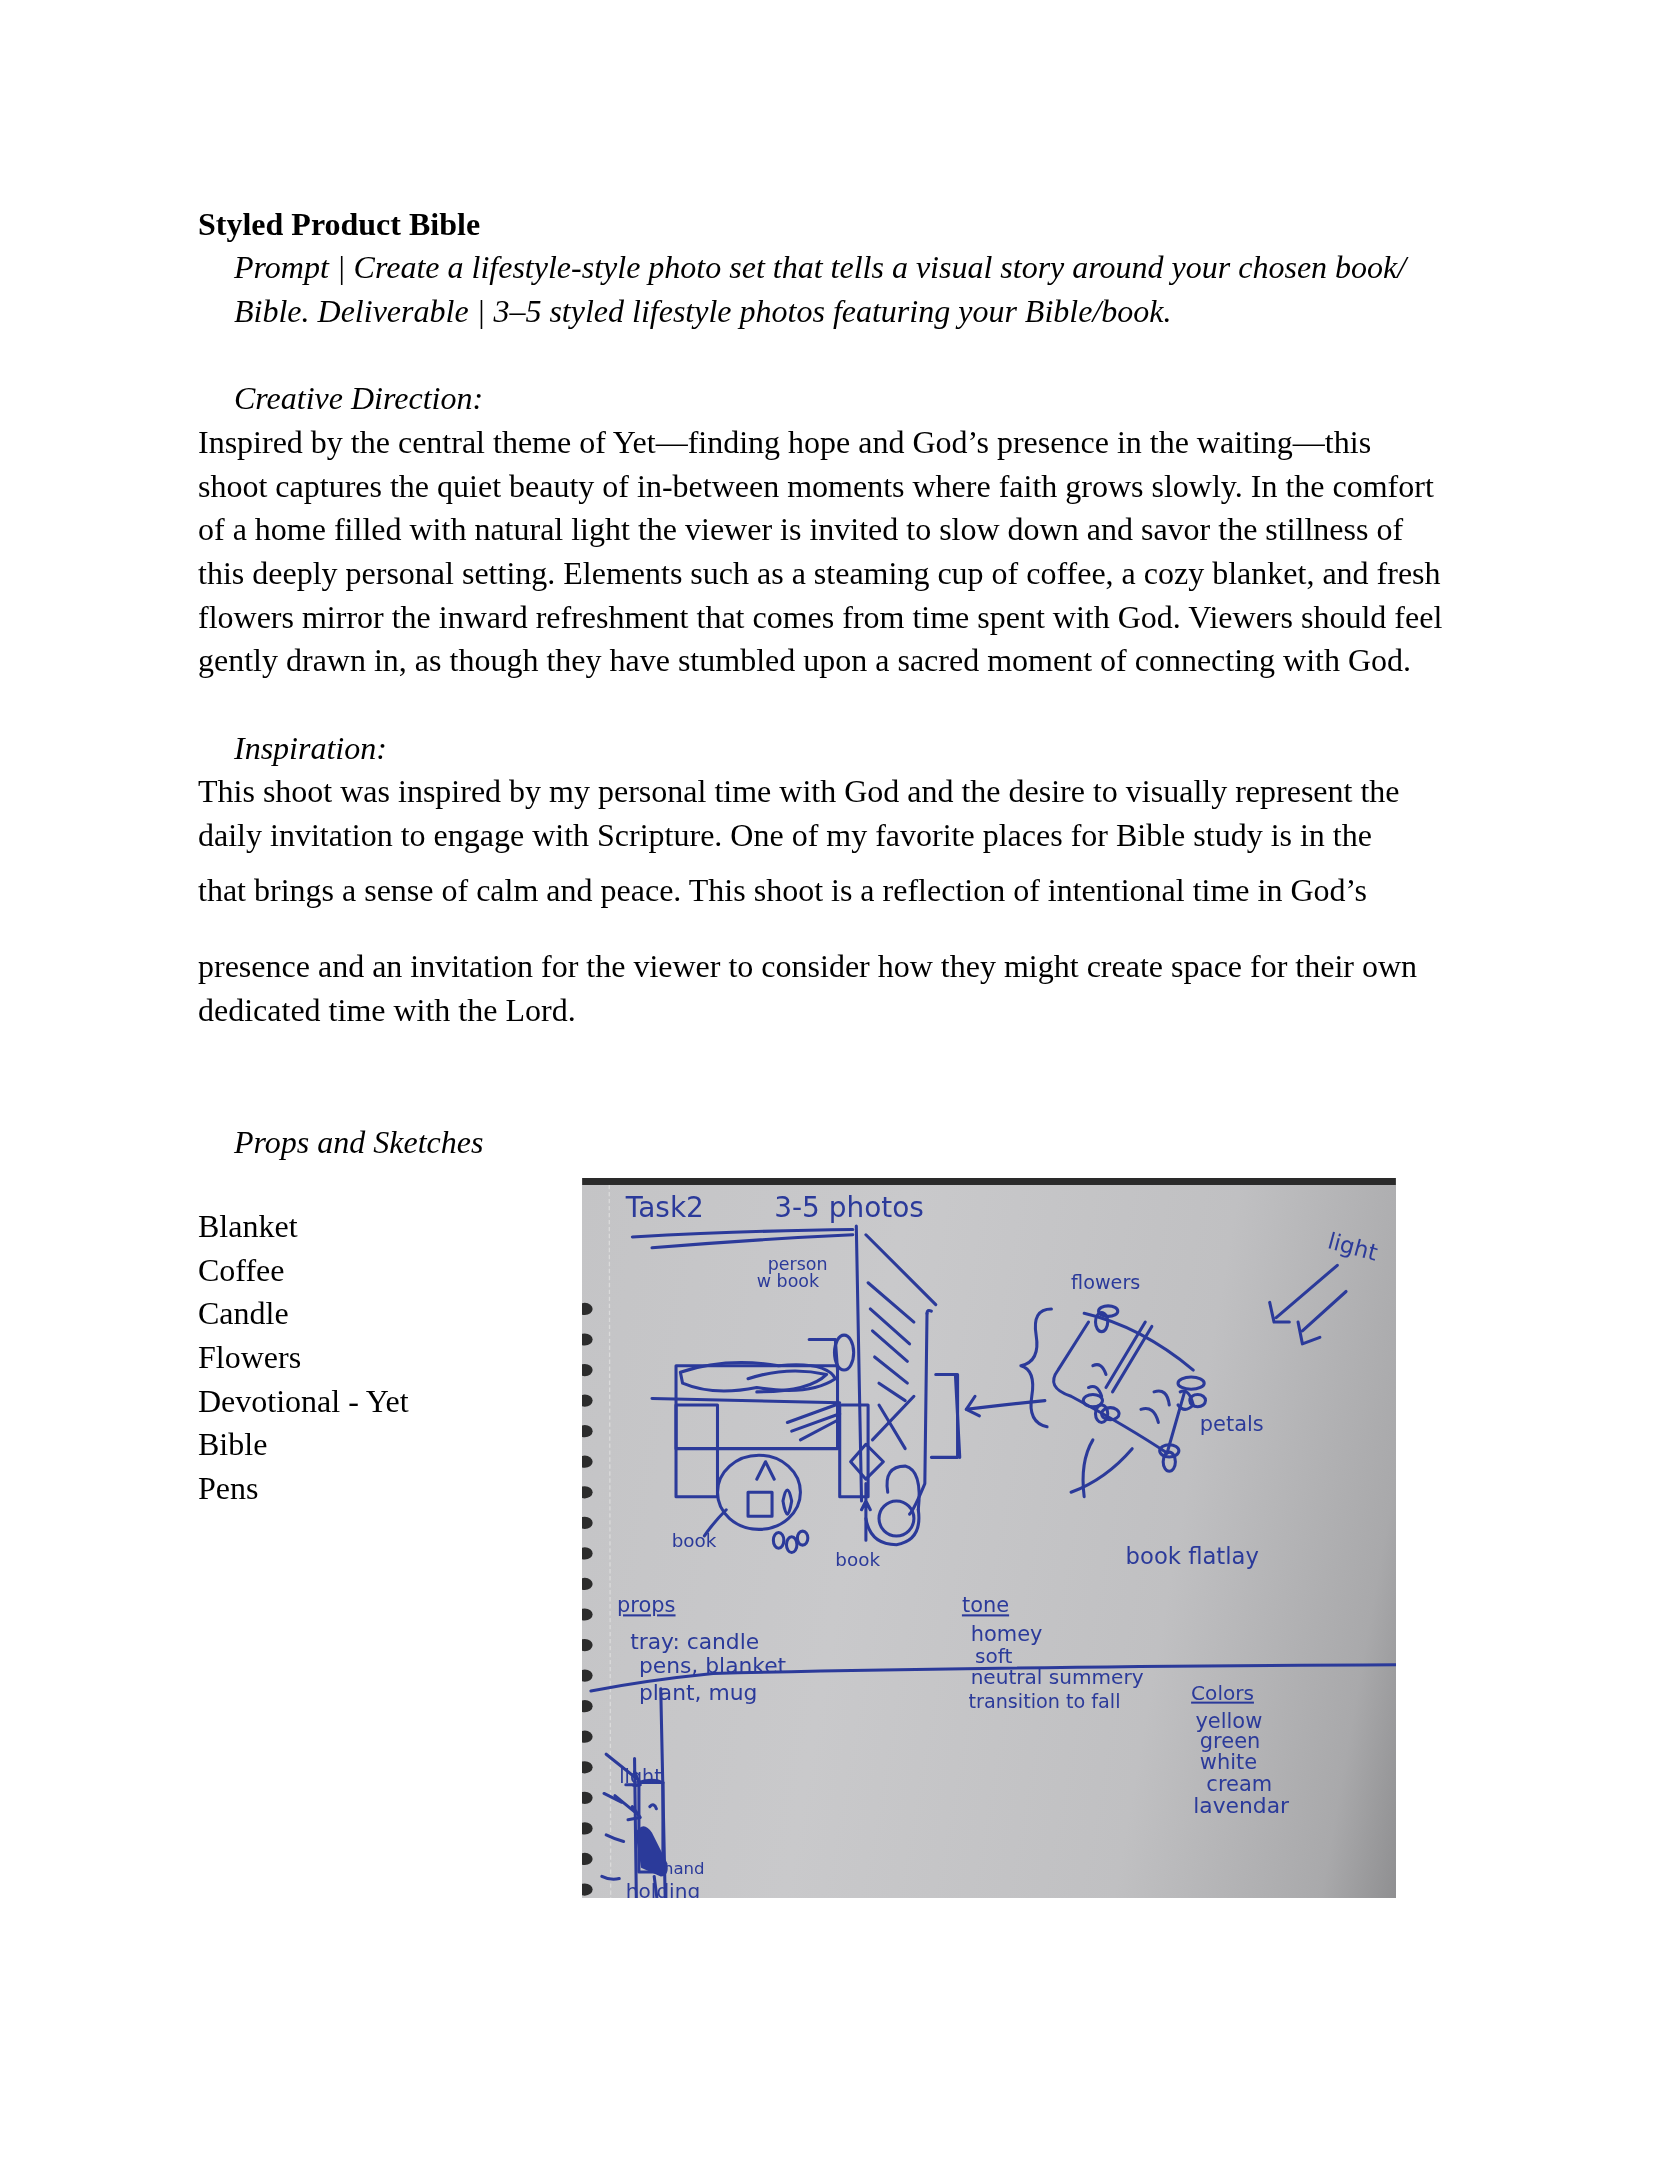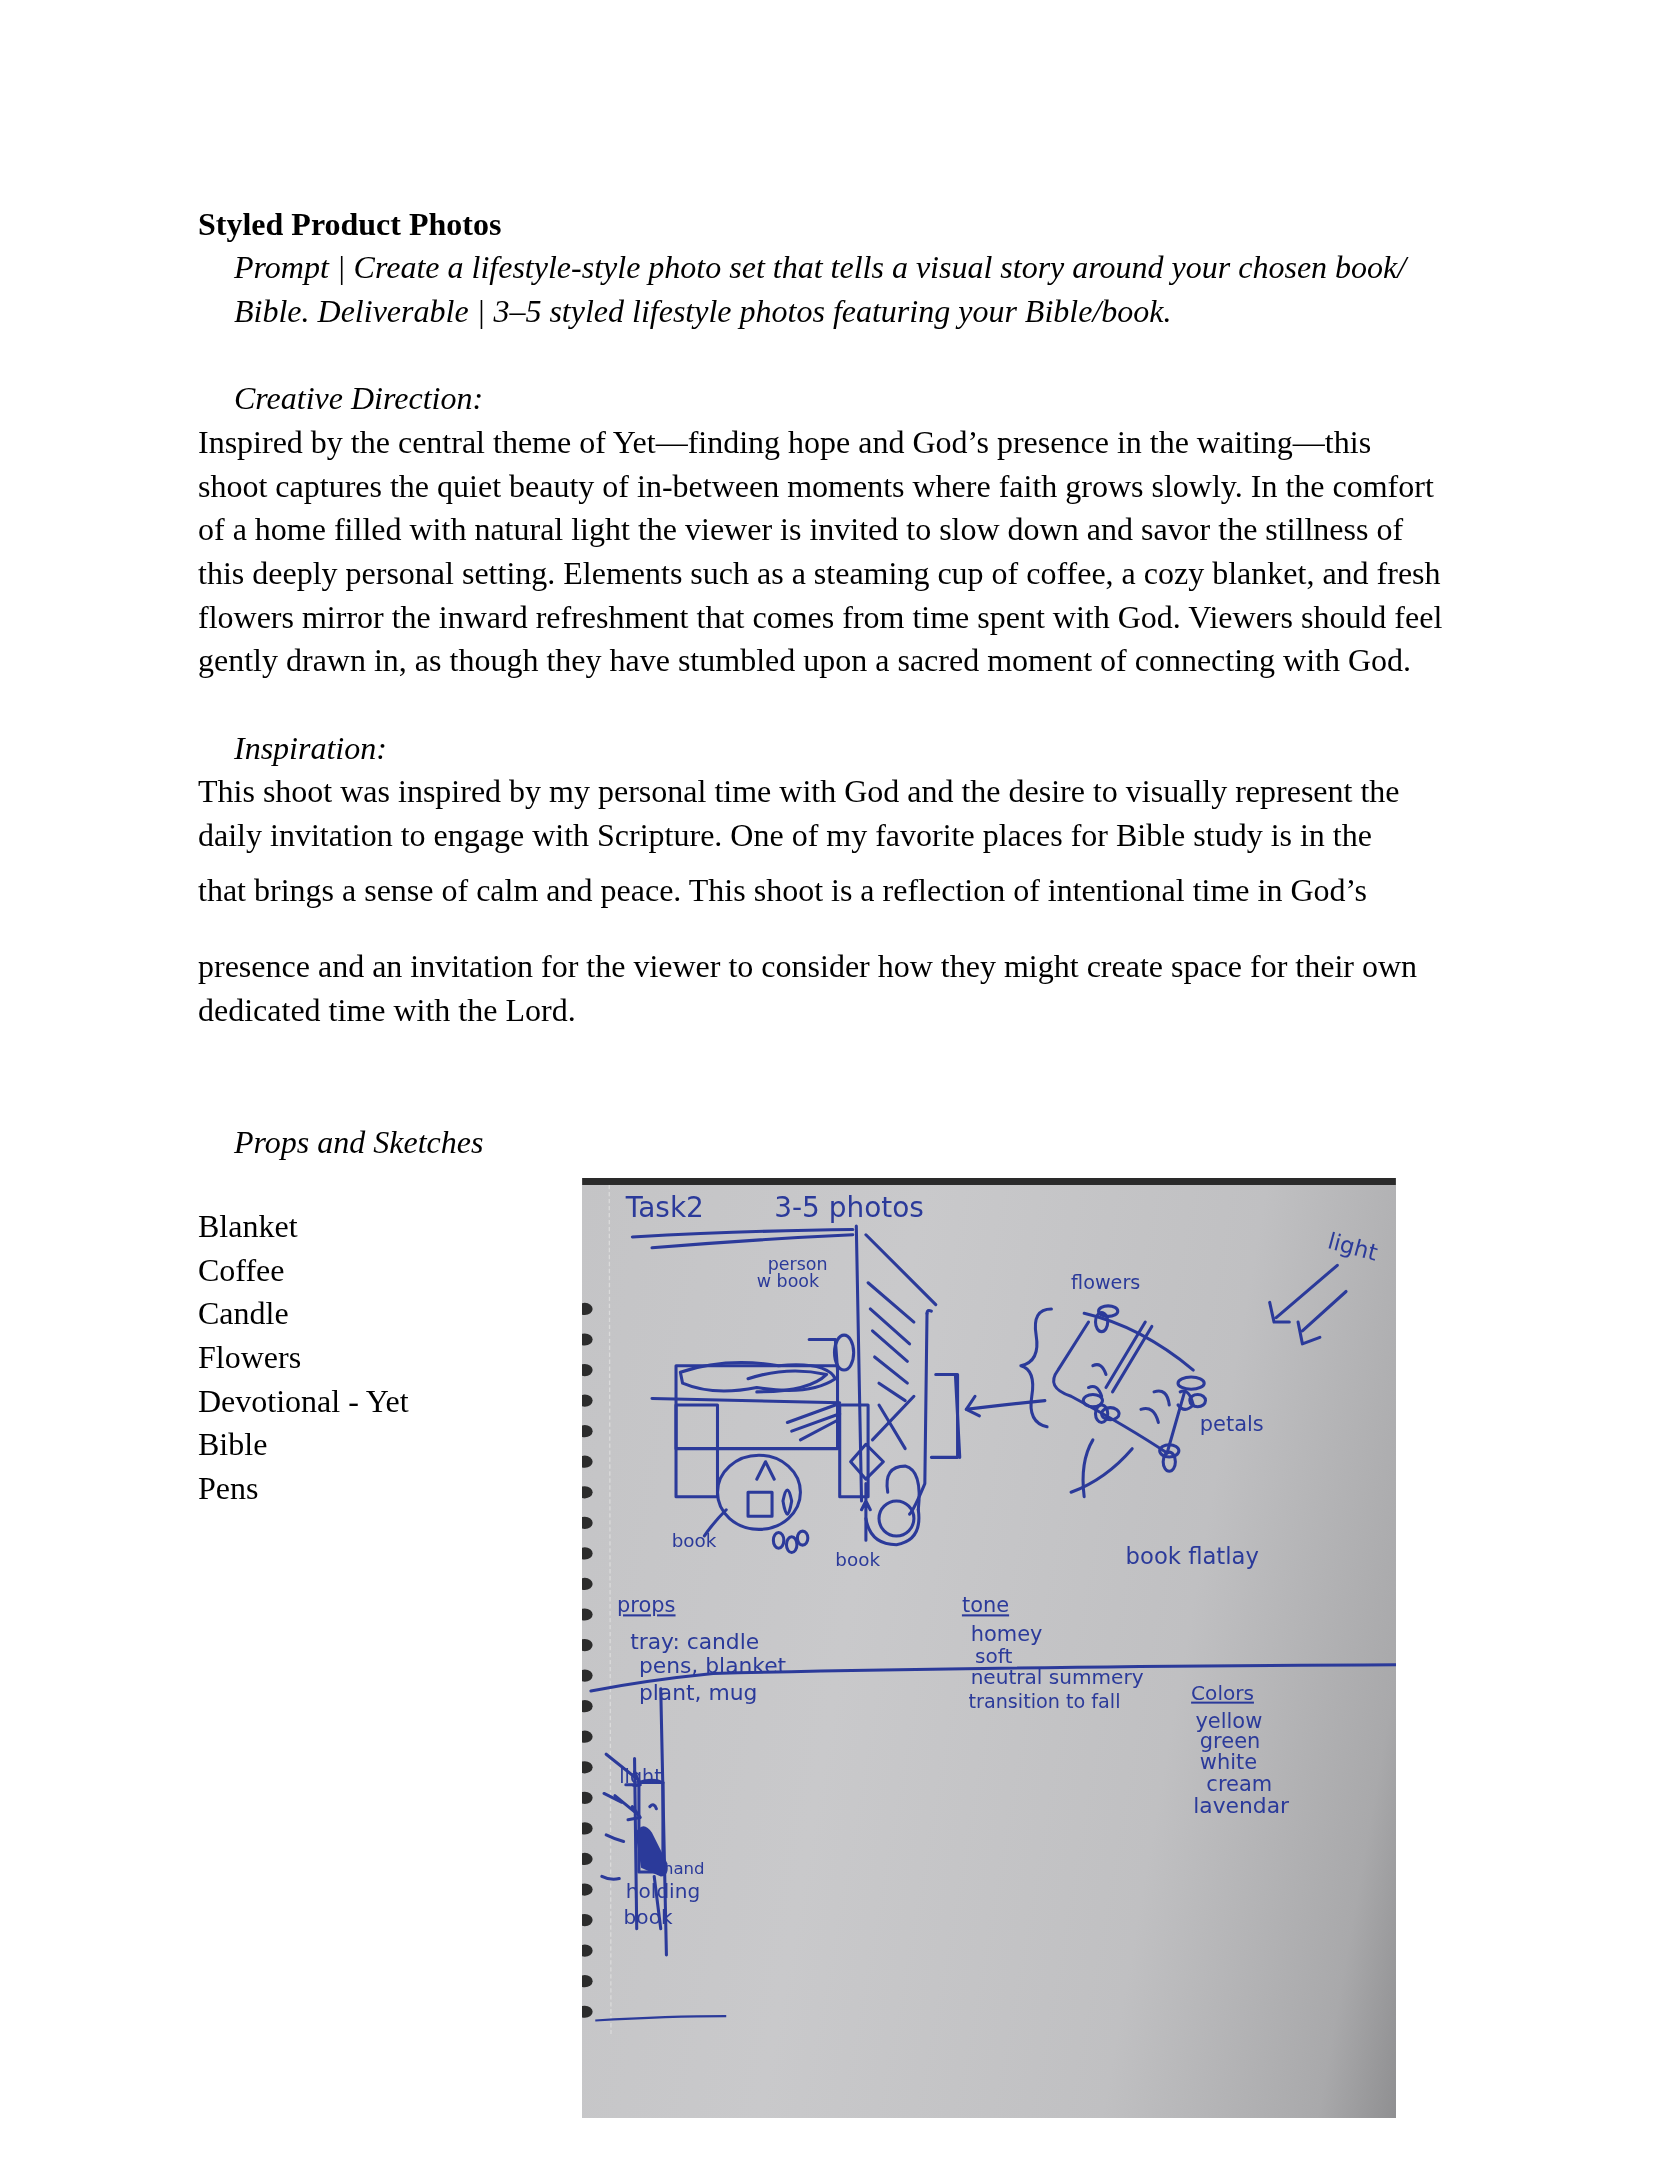--- a/index.html
+++ b/index.html
@@ -13,33 +13,33 @@
     line-height: 44px;
     color: #000000;
     white-space: nowrap;
     margin: 0;
   }
   .bold { font-weight: bold; }
   .ital { font-style: italic; margin-left: 36px; }
   .photo {
     position: absolute;
     left: 582px; top: 1178px;
-    width: 814px; height: 940px;
+    width: 814px; height: 720px;
     overflow: hidden;
     background: linear-gradient(100deg, #c4c4c6 0%, #c9c9cb 35%, #c0c0c2 70%, #a9a9ab 92%, #8f8f91 100%);
   }
   .photo svg { position: absolute; left: 0; top: 0; width: 814px; height: 856px; }
   .hw { font-family: "DejaVu Sans", sans-serif; fill: #2b3a9a; }
 </style>
 </head>
 <body>
 
 <div class="page">
 
-  <p class="txt bold" style="top:202px">Styled Product Photos</p>
+  <p class="txt bold" style="top:202px">Styled Product Bible</p>
   <p class="txt ital" style="top:245px">Prompt | Create a lifestyle-style photo set that tells a visual story around your chosen book/</p>
   <p class="txt ital" style="top:289px">Bible. Deliverable | 3–5 styled lifestyle photos featuring your Bible/book.</p>
 
   <p class="txt ital" style="top:376px">Creative Direction:</p>
   <p class="txt" style="top:420px">Inspired by the central theme of Yet—finding hope and God’s presence in the waiting—this</p>
   <p class="txt" style="top:507px">of a home filled with natural light the viewer is invited to slow down and savor the stillness of</p>
   <p class="txt" style="top:464px">shoot captures the quiet beauty of in-between moments where faith grows slowly. In the comfort</p>
   <p class="txt" style="top:551px">this deeply personal setting. Elements such as a steaming cup of coffee, a cozy blanket, and fresh</p>
   <p class="txt" style="top:595px">flowers mirror the inward refreshment that comes from time spent with God. Viewers should feel</p>
   <p class="txt" style="top:638px">gently drawn in, as though they have stumbled upon a sacred moment of connecting with God.</p>

